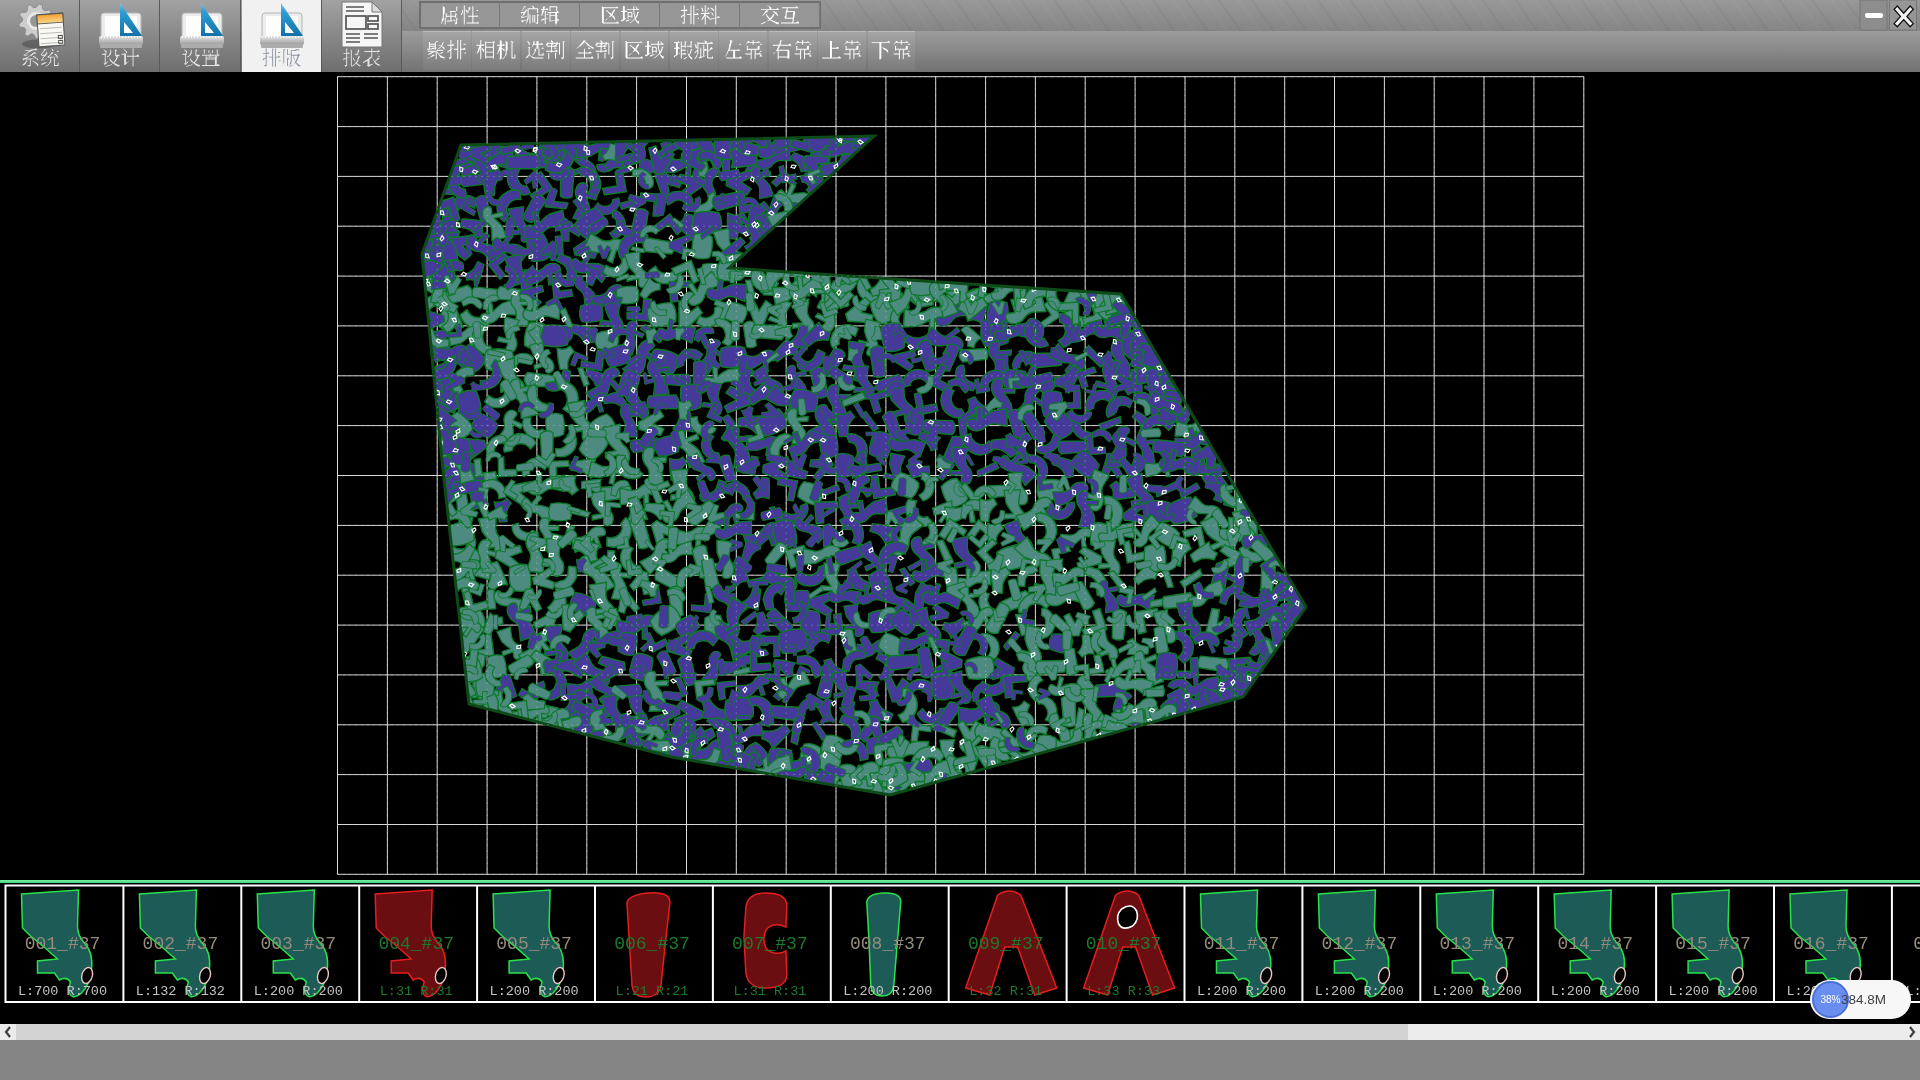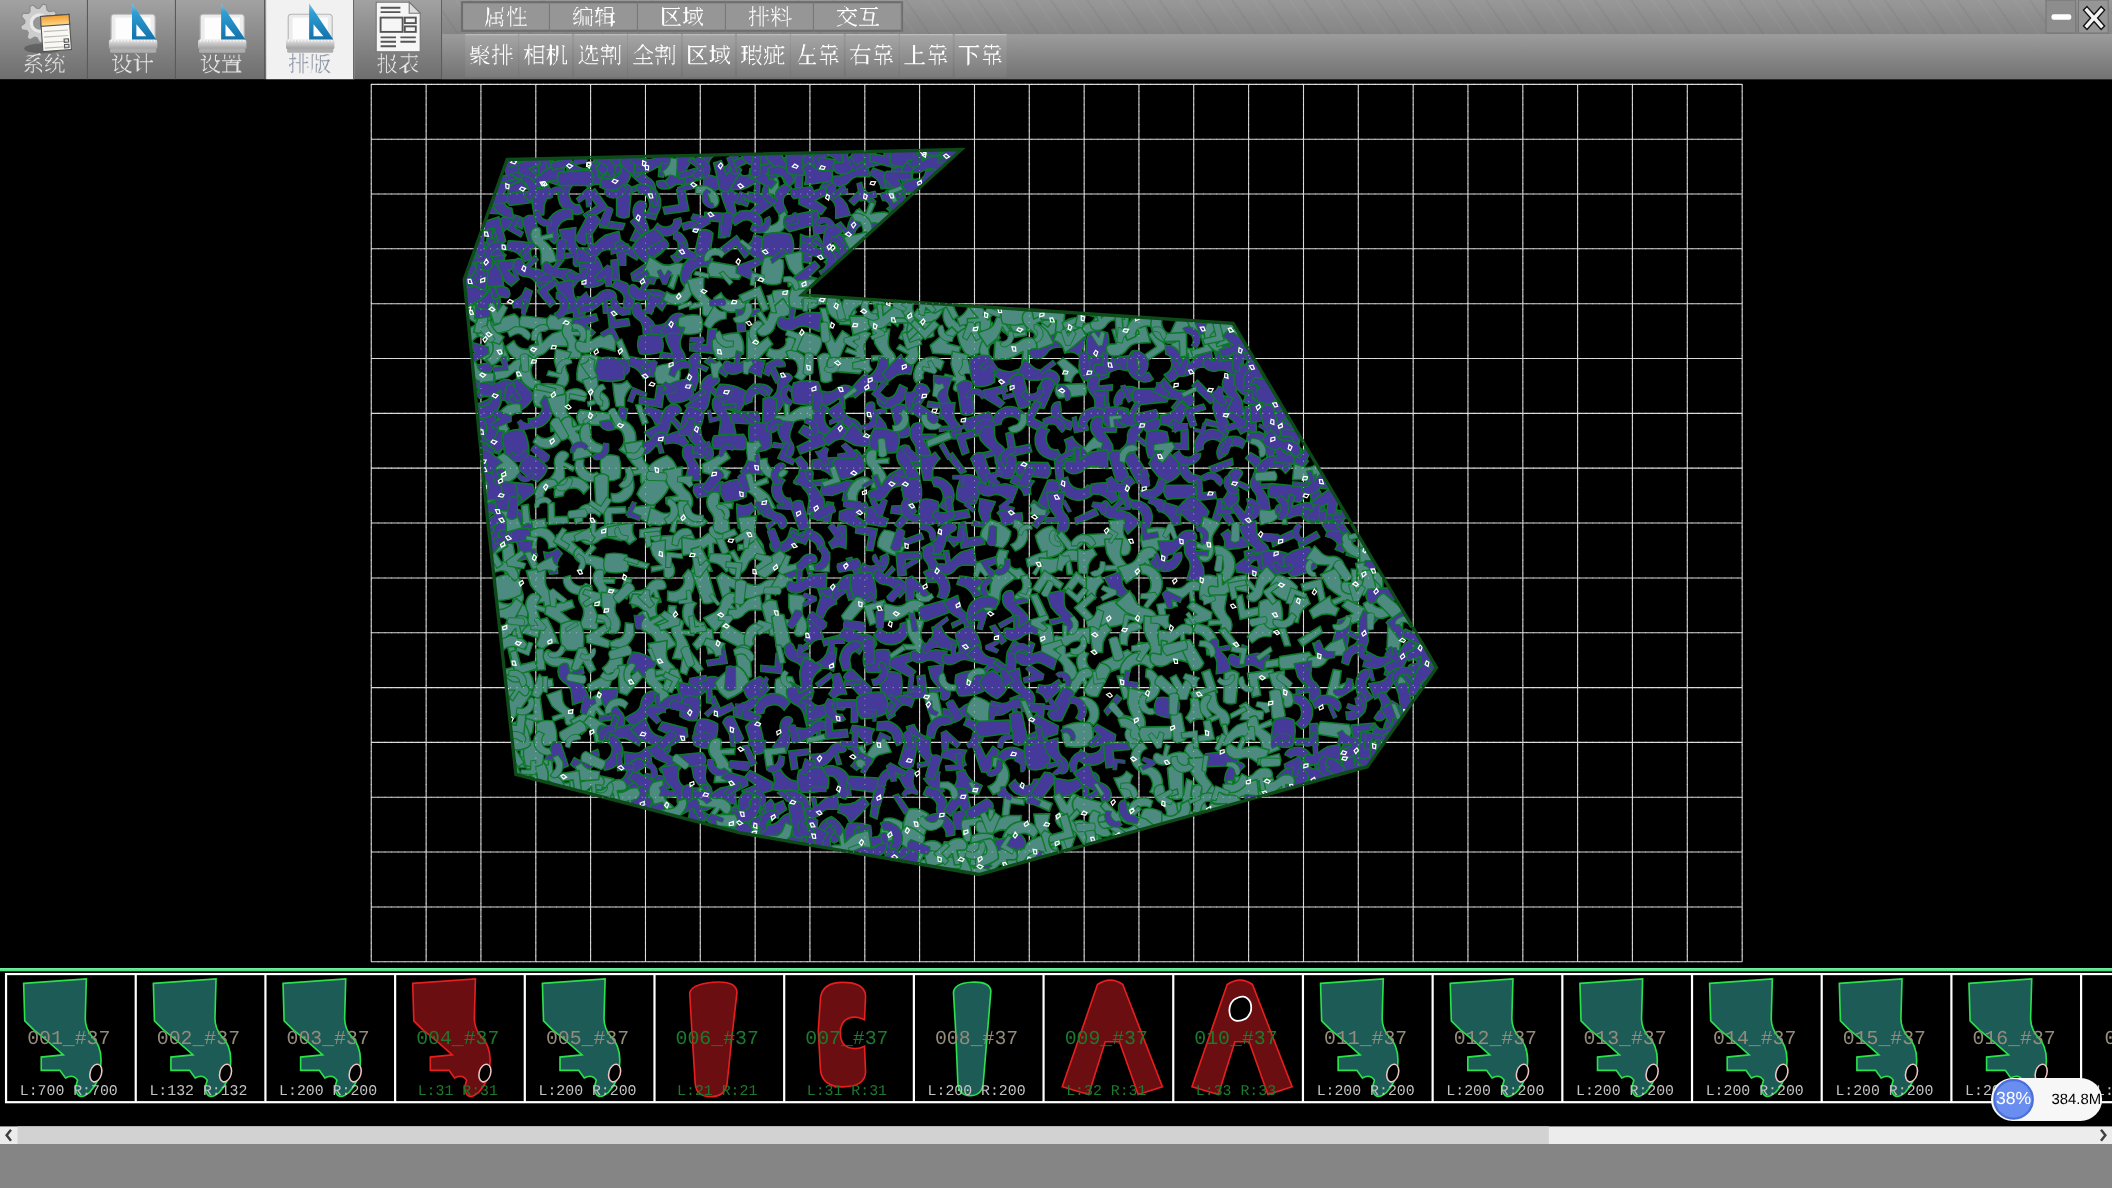--- a/index.html
+++ b/index.html
@@ -14,22 +14,22 @@
 #tbicons,#tbtext{position:absolute;left:0;top:0}
 #tbtext{z-index:5}
 #cv{position:absolute;left:0;top:73px}
 #gline{position:absolute;left:0;top:880px;width:1920px;height:3px;background:linear-gradient(#77eea4,#43d67c)}
 #strip{position:absolute;left:0;top:884px}
 #sbar{position:absolute;left:0;top:1024px;width:1920px;height:16px;background:#ececec}
 #sthumb{position:absolute;left:16px;top:0;width:1392px;height:16px;background:#d2d2d2}
 .arr{position:absolute;top:0}
 #status{position:absolute;left:0;top:1040px;width:1920px;height:40px;background:#858585}
 #pill{position:absolute;left:1810px;top:980px;width:101px;height:39px;background:#f7f7f7;border-radius:20px;z-index:9}
-#pcirc{position:absolute;left:2px;top:1px;width:37px;height:37px;border-radius:50%;background:#6a8eef;border:2px solid #4a6fd8;color:#fff;font-size:16px;line-height:33px;text-align:center}
-#ptxt{position:absolute;left:55px;top:0;height:39px;line-height:39px;font-size:13.5px;color:#000000}
+#pcirc{position:absolute;left:2px;top:1px;width:37px;height:37px;border-radius:50%;background:#6a8eef;border:2px solid #4a6fd8;color:#fff;font-size:10px;line-height:33px;text-align:center}
+#ptxt{position:absolute;left:31px;top:0;height:39px;line-height:39px;font-size:13.5px;color:#404040}
 </style></head><body>
 <div id="toolbar">
 <div class="tab" style="left:0px"></div>
     <div class="tab" style="left:80px"></div>
     <div class="tab" style="left:161px"></div>
     <div class="tab sel" style="left:242px"></div>
     <div class="tab" style="left:322px"></div>
 <div id="r1hatch"></div>
 <div id="r2bg"></div>
 <div id="m1bar"></div>

